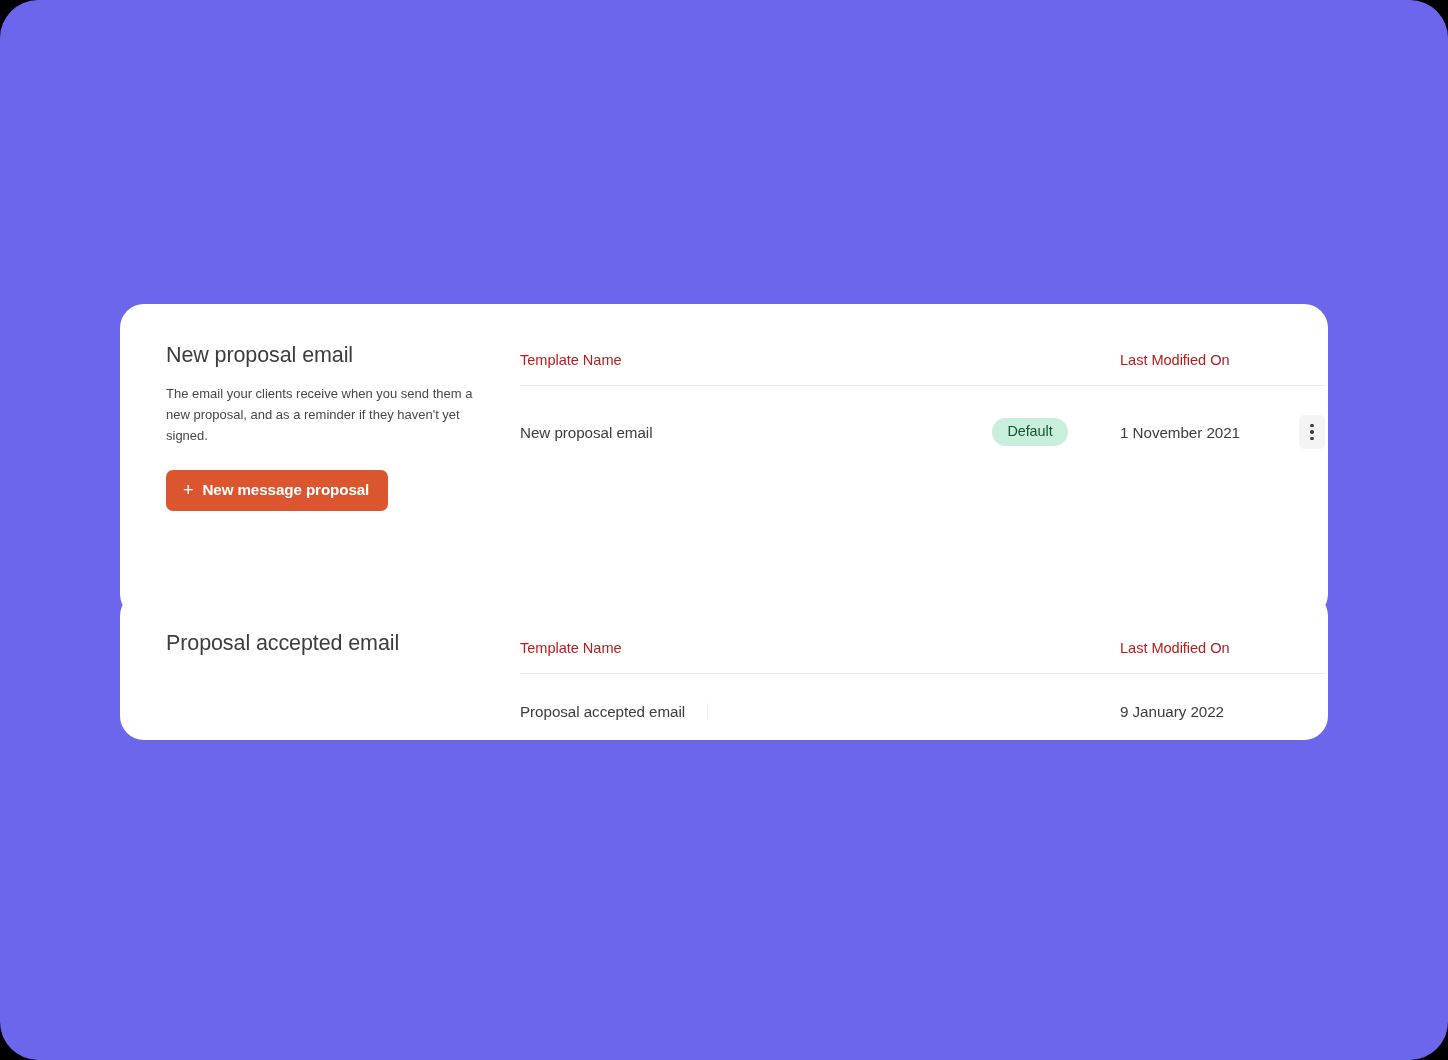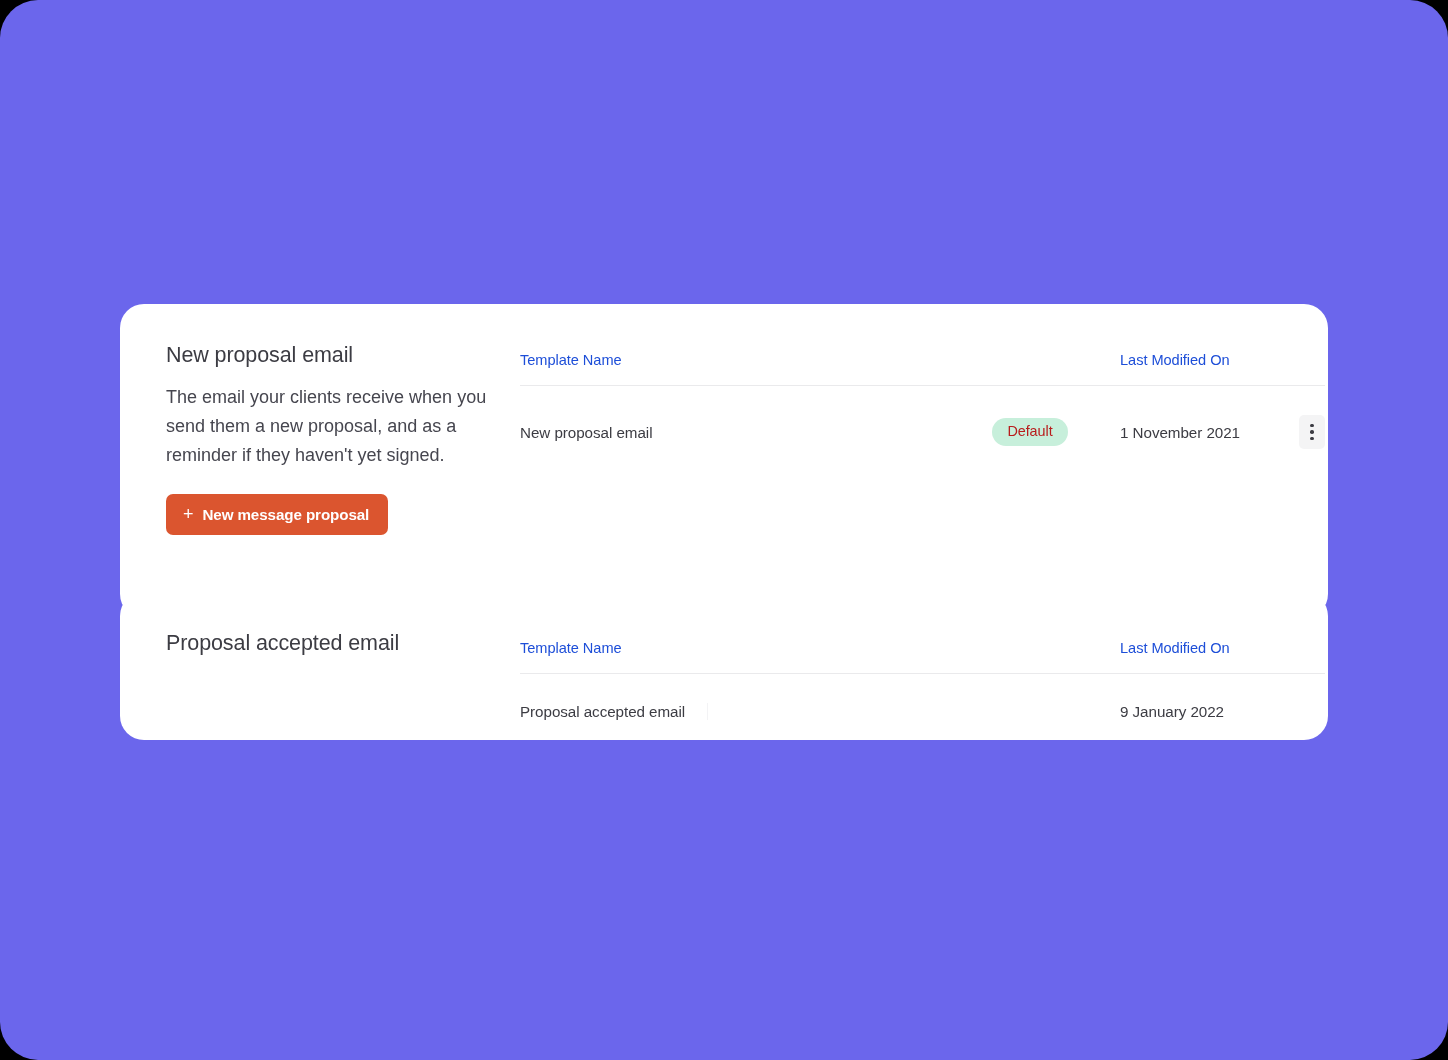--- a/index.html
+++ b/index.html
@@ -49,21 +49,21 @@
   .card-title {
     font-size: 21.5px;
     font-weight: 400;
     color: #3C3C43;
     letter-spacing: -0.1px;
     margin: 0 0 14px 0;
     line-height: 1.25;
   }
 
   .card-desc {
-    font-size: 18px;
+    font-size: 13px;
     font-weight: 400;
     color: #46464F;
     line-height: 1.62;
     margin: 0;
     width: 322px;
   }
 
   .new-template-btn {
     margin-top: 24px;
     display: inline-flex;
@@ -98,21 +98,21 @@
 
   .tbl {
     width: 100%;
     border-collapse: collapse;
     table-layout: fixed;
   }
 
   .tbl th {
     font-size: 14.6px;
     font-weight: 400;
-    color: #1d4ed8;
+    color: #b91c1c;
     text-align: left;
     padding: 0 0 17px 0;
     border-bottom: 1px solid #EAEAEC;
     letter-spacing: -0.05px;
   }
   .th-name    { width: 420px; }
   .th-badge   { width: 180px; }
   .th-date    { width: 150px; text-align: center; }
   .th-actions { width: 55px; }
 
@@ -124,21 +124,21 @@
     letter-spacing: -0.05px;
   }
 
   .td-name { color: #3C3C43; }
 
   .td-badge { text-align: center; }
 
   .badge {
     display: inline-block;
     background: #C7EFDB;
-    color: #b91c1c;
+    color: #14532d;
     font-size: 14.4px;
     font-weight: 400;
     border-radius: 999px;
     padding: 5px 15px 6px 15px;
     line-height: 1.15;
     letter-spacing: -0.05px;
   }
 
   .td-date {
     text-align: left;

